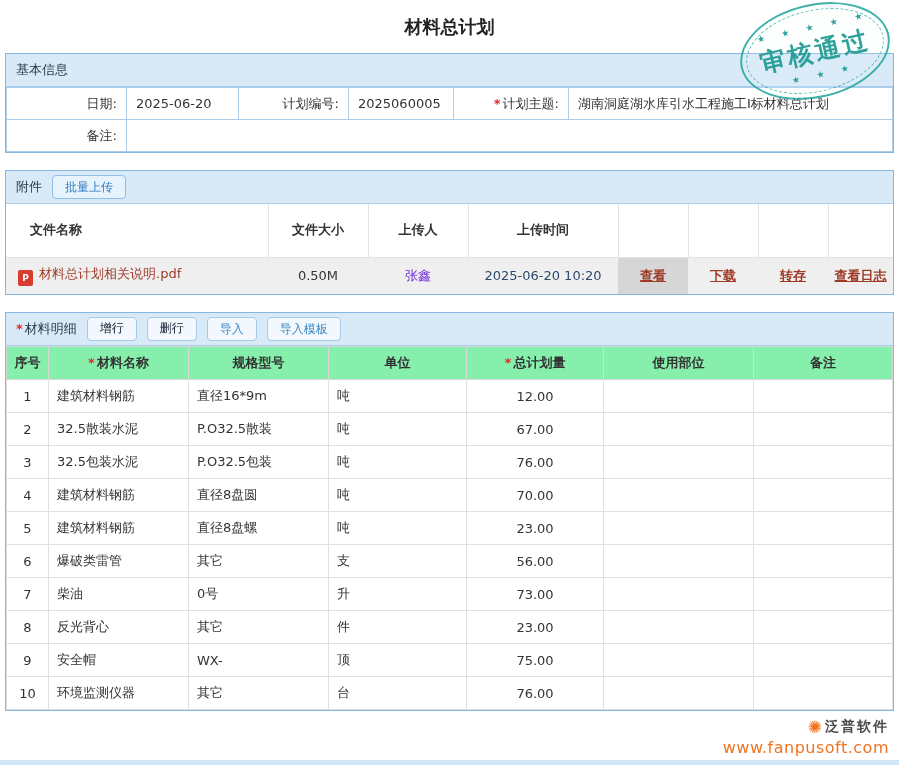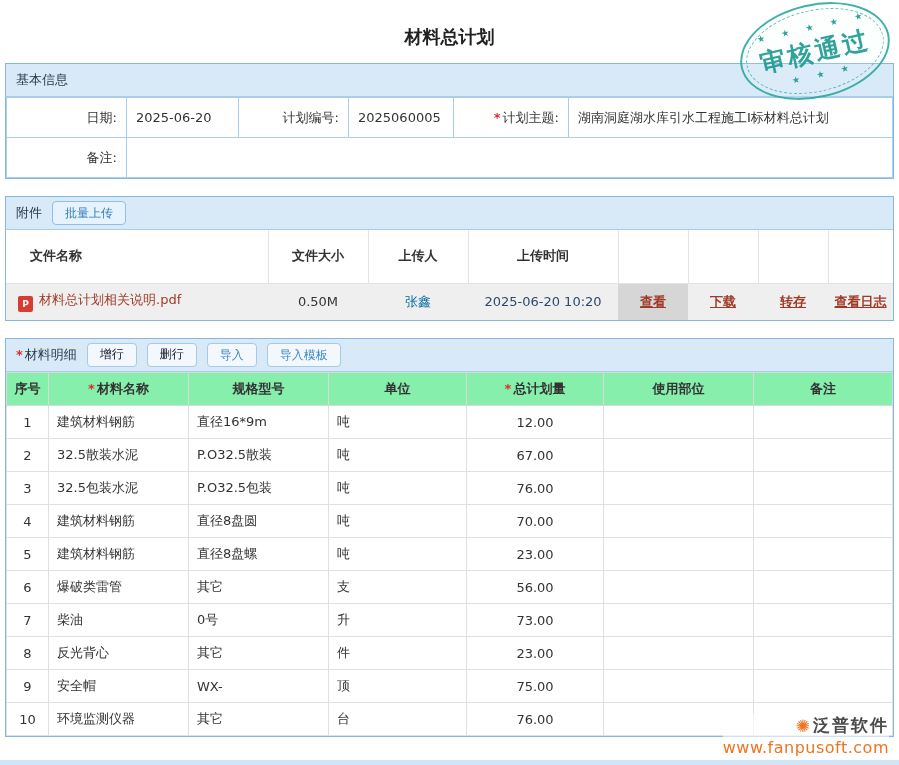--- a/index.html
+++ b/index.html
@@ -2,21 +2,21 @@
 <html><head>
 <meta charset="utf-8">
 <style>
   * { margin:0; padding:0; box-sizing:border-box; }
   html,body { width:899px; height:765px; }
   body {
     font-family:"DejaVu Sans", sans-serif;
     font-size:13px; color:#333; background:#fff;
     position:relative; overflow:hidden;
   }
-  .page-title { text-align:center; font-size:18px; font-weight:bold; color:#222; padding:15px 12px 14px;margin-top:10px; }
+  .page-title { text-align:center; font-size:18px; font-weight:bold; color:#222; padding:15px 12px 14px; }
 
   .panel { margin:0 5px 17px; border:1px solid #86b7e0; background:#fff; }
   .panel-header {
     background:#d8e9f7; border-bottom:1px solid #a9cdeb;
     height:33px; display:flex; align-items:center; gap:10px; padding:0 10px;
   }
   .panel-header .sec-title { color:#2b3a4a; }
 
   .req { color:#e02b2b; margin-right:2px; font-weight:bold; }
 
@@ -24,42 +24,42 @@
   .btn {
     display:inline-block; padding:3px 12px; font-size:12px; line-height:16px;
     border:1px solid #a6c9e8; border-radius:4px; background:#f2f8fd; cursor:pointer;
   }
   .btn-upload { color:#2e7cc3; background:#e6f2fc; border-color:#8fbfe8; }
   .btn-green { color:#0f172a;font-family:Liberation Mono, monospace; }
   .btn-blue  { color:#3a87c8; }
 
   
   .info-table { width:100%; border-collapse:collapse; table-layout:fixed; }
-  .info-table td { border:1px solid #a9cdeb; height:40px; padding:0 9px; overflow:hidden; white-space:nowrap; }
+  .info-table td { border:1px solid #a9cdeb; height:32px; padding:0 9px; overflow:hidden; white-space:nowrap; }
   .info-table td.lbl { text-align:right; color:#333; }
   .info-table td.val { background:#fff; color:#333; }
 
   
   .att-table { width:100%; border-collapse:collapse; table-layout:fixed; }
   .att-table th {
     height:53px; font-weight:bold; color:#333; text-align:center;
     border-left:1px solid #e3e3e3; border-bottom:1px solid #e3e3e3; background:#fff;
   }
   .att-table th:first-child { text-align:left; padding-left:24px; border-left:none; }
   .att-table td { height:37px; background:#efefef; text-align:center; vertical-align:middle; }
   .att-table td.filename { text-align:left; padding-left:12px; }
   .file-link { color:#9e3a26; }
   .pdf-icon {
     display:inline-block; width:15px; height:16px; margin-right:6px; vertical-align:-3px;
     background:#d83b2f; color:#fff; font-size:9px; font-weight:bold;
     text-align:center; line-height:16px; border-radius:2px;
   }
   .action-link { color:#9e3a26; font-weight:bold; text-decoration:underline; cursor:pointer; }
   .att-table td.hl { background:#d6d6d6; }
-  .uploader { color:#0369a1;margin-top:40px; }
+  .uploader { color:#6d28d9;margin-top:40px; }
   .upload-time { color:#2c4a6b; }
 
   
   .mat-table { width:100%; border-collapse:collapse; table-layout:fixed; }
   .mat-table th {
     height:33px; border:1px solid #d9d9d9; font-weight:bold; color:#333;
     text-align:center; background:#86efac; font-size:13px;
   }
   .mat-table td { height:33px; border:1px solid #e0e0e0; padding:0 8px; color:#333; overflow:hidden; white-space:nowrap; }
   .mat-table td.c { text-align:center; padding:0 2px; }
@@ -76,21 +76,21 @@
   .stamp::before {
     content:""; position:absolute; inset:4px; border:1px dashed rgba(31,163,154,.7); border-radius:50%;
   }
   .stamp-stars { font-size:9px; letter-spacing:7px; line-height:10px; text-indent:7px; }
   .stamp-text { font-size:25px; font-weight:bold; letter-spacing:3px; margin:3px 0 2px; white-space:nowrap; }
 
   
   .brand { position:absolute; right:10px; bottom:8px; z-index:9; text-align:right; background:rgba(255,255,255,.6); }
   .brand-row { display:flex; align-items:center; justify-content:flex-end; gap:3px; }
   .brand-icon { color:#ef7422; font-size:17px; font-weight:bold; font-style:italic; }
-  .brand-name { font-size:17px; font-weight:bold; color:#4a4a4a; letter-spacing:2px;text-align:center; }
+  .brand-name { font-size:14px; font-weight:bold; color:#4a4a4a; letter-spacing:2px;text-align:center; }
   .brand-site { font-size:16px; color:#ef7422; margin-top:1px; letter-spacing:.5px; }
 
   
   .bottom-bar { position:absolute; left:0; bottom:0; width:100%; height:5px; background:#d0e5f6; }
 </style>
 </head>
 <body>
 
 <div class="page-title">材料总计划</div>
 

